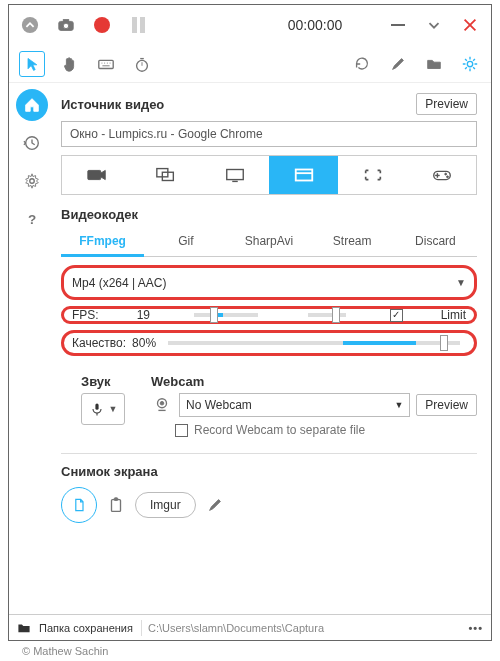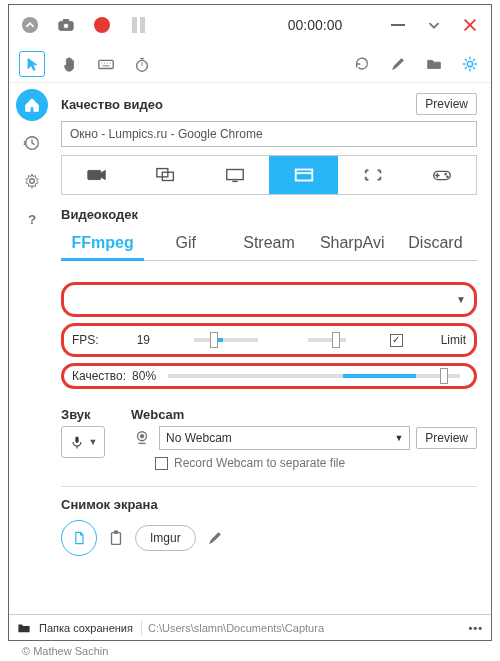--- a/index.html
+++ b/index.html
@@ -37,34 +37,34 @@
   .row{display:flex;align-items:center;margin-bottom:6px;}
   .section-title{font-weight:600;font-size:13px;color:#333;}
   .src-box{border:1px solid #bbb;padding:5px 8px;font-size:12px;color:#555;margin-bottom:8px;}
   .btn-sm{border:1px solid #bbb;background:#fff;padding:3px 8px;font-size:12px;border-radius:2px;cursor:pointer;}
   .capture-types{display:flex;border:1px solid #ccc;margin-bottom:12px;}
   .cap-btn{flex:1;height:38px;display:flex;align-items:center;justify-content:center;cursor:pointer;}
   .cap-btn.sel{background:#29b6f6;}
   .cap-btn svg{fill:#555;stroke:#555;width:22px;height:18px;}
   .cap-btn.sel svg{fill:#fff;stroke:#fff;}
   
-  .codec-tabs{display:flex;border-bottom:1px solid #ccc;font-size:16px;margin-bottom:21px;}
+  .codec-tabs{display:flex;border-bottom:1px solid #ccc;font-size:12px;margin-bottom:8px;}
   .codec-tab{padding:6px 0;flex:1;text-align:center;cursor:pointer;color:#555;}
   .codec-tab.active{color:#29b6f6;font-weight:700;border-bottom:3px solid #29b6f6;margin-bottom:-1px;}
   
   .highlight-box{border:3px solid #e53935;border-radius:14px;padding:3px 8px;margin-bottom:6px;display:flex;align-items:center;gap:6px;font-size:12px;}
   .hb-select{flex:1;display:flex;align-items:center;}
   .hb-select .dd{margin-left:auto;font-size:10px;color:#555;}
   .slider-track{flex:1;height:4px;background:#ddd;position:relative;margin:0 6px;}
   .slider-fill{position:absolute;height:4px;background:#29b6f6;}
   .slider-thumb{position:absolute;width:8px;height:16px;background:#fff;border:1px solid #999;top:-6px;}
   .chk{width:13px;height:13px;border:1px solid #666;display:inline-flex;align-items:center;justify-content:center;font-size:10px;line-height:1;}
   
   .sound-label{font-weight:600;font-size:13px;margin-top:8px;margin-bottom:4px;}
-  .sound-row{display:flex;gap:10px;align-items:flex-start;}
+  .sound-row{display:flex;gap:10px;align-items:flex-start;margin-left:20px;}
   .mic-box{width:44px;height:32px;border:1px solid #bbb;border-radius:3px;display:flex;align-items:center;justify-content:center;cursor:pointer;}
   .mic-box svg{width:16px;height:16px;fill:#333;}
   .dd-small{font-size:9px;color:#555;margin-left:4px;}
   .webcam-col{flex:1;}
   .webcam-line{display:flex;align-items:center;gap:6px;margin-bottom:6px;}
   .webcam-select{flex:1;border:1px solid #bbb;padding:4px 6px;font-size:12px;display:flex;align-items:center;}
   .sep{height:1px;background:#ddd;margin:10px 0;}
   
   .shot-row{display:flex;align-items:center;gap:8px;}
   .shot-circ{width:36px;height:36px;border:1px solid #29b6f6;border-radius:50%;display:flex;align-items:center;justify-content:center;cursor:pointer;}
@@ -205,21 +205,21 @@
       <div class="side-btn">
         <svg viewBox="0 0 20 20">
               <text x="10" y="15" text-anchor="middle" font-size="15" font-weight="bold" fill="#757575" stroke="none">?</text>
             </svg>
       </div>
     </div>
 
     <div class="content">
 
       <div class="row">
-        <span class="section-title">Качество видео</span>
+        <span class="section-title">Источник видео</span>
         <span style="margin-left:auto" class="btn-sm">Preview</span>
       </div>
       <div class="src-box">Окно  -  Lumpics.ru - Google Chrome</div>
       <div class="capture-types">
         <div class="cap-btn">
               <svg viewBox="0 0 24 18">
                 <rect x="2" y="4" width="14" height="10" rx="1"></rect>
                 <path d="M16 7 L21 4 L21 14 L16 11 Z"></path>
               </svg>
             </div>
@@ -254,32 +254,33 @@
                 <line x1="7" y1="7" x2="7" y2="12" stroke-width="1.5"></line>
                 <line x1="4.5" y1="9.5" x2="9.5" y2="9.5" stroke-width="1.5"></line>
               </svg>
             </div>
       </div>
 
       <div class="section-title" style="margin-bottom:6px;">Видеокодек</div>
       <div class="codec-tabs">
         <div class="codec-tab active">FFmpeg</div>
         <div class="codec-tab">Gif</div>
+        <div class="codec-tab">SharpAvi</div>
         <div class="codec-tab">Stream</div>
-        <div class="codec-tab">SharpAvi</div>
         <div class="codec-tab">Discard</div>
       </div>
 
       <div class="highlight-box" style="height:35px;">
         <div class="hb-select">
+          <span>Mp4 (x264 | AAC)</span>
           <span class="dd">▼</span>
         </div>
       </div>
 
-      <div class="highlight-box" style="height:34px;gap:38px;">
+      <div class="highlight-box" style="height:18px;gap:38px;">
         <span>FPS:</span>
         <span>19</span>
         <div class="slider-track" style="flex:2;">
           <div class="slider-fill" style="left:25%;width:20%"></div>
           <div class="slider-thumb" style="left:25%"></div>
         </div>
         <div class="slider-track" style="flex:1.2;">
           <div class="slider-thumb" style="left:65%"></div>
         </div>
         <span class="chk">✓</span>

